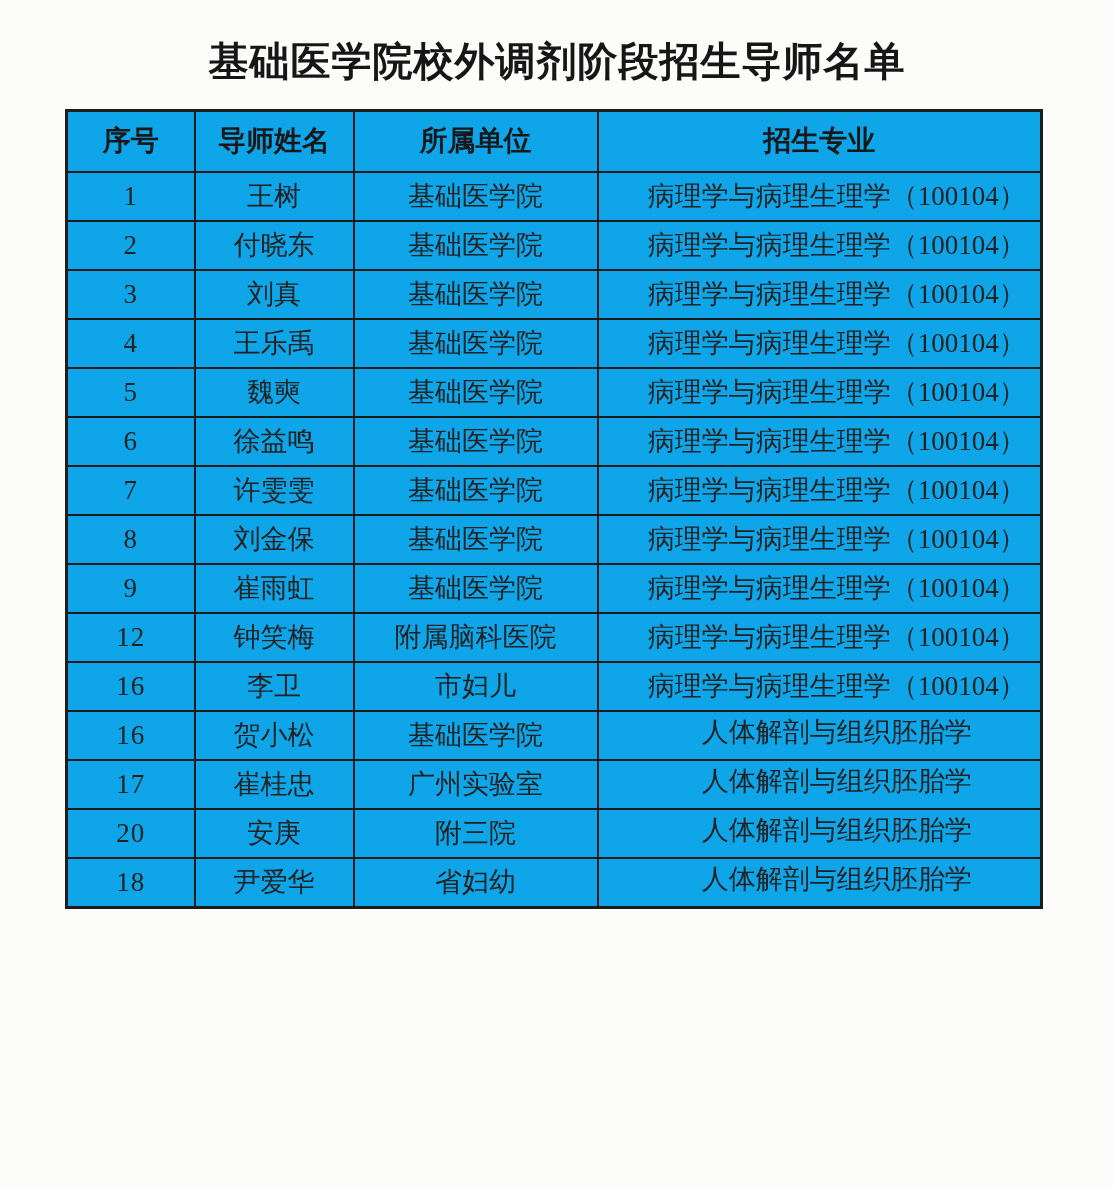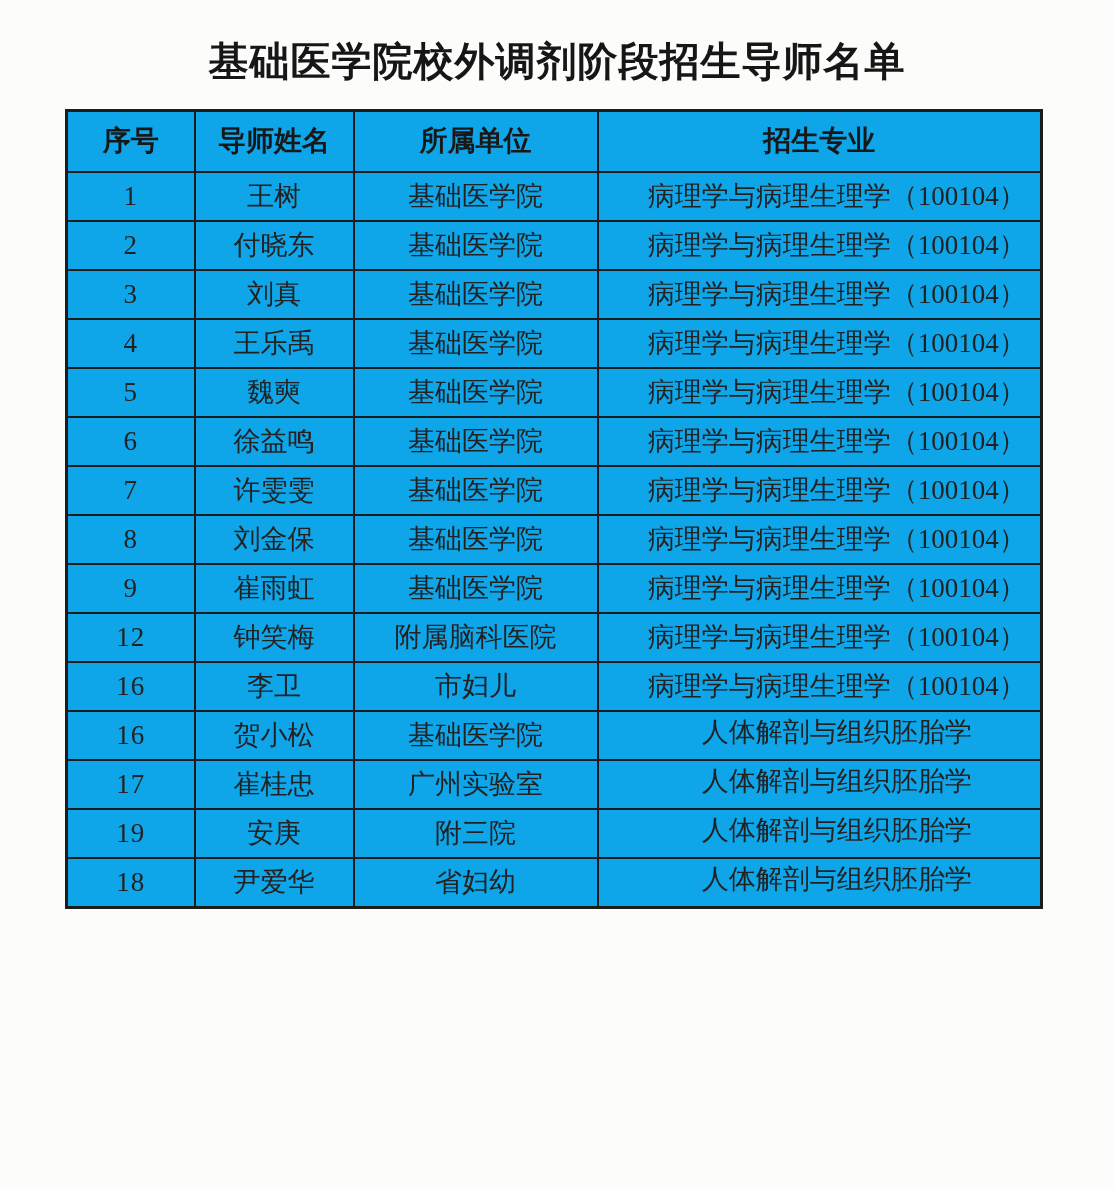--- a/index.html
+++ b/index.html
@@ -237,21 +237,21 @@
       <td class="c-name">崔桂忠</td>
       <td class="c-unit">广州实验室</td>
       <td class="c-major">
         <div class="major-wrap two-line">
           <div class="major-l1">人体解剖与组织胚胎学</div>
           <div class="major-l2">（100101）</div>
         </div>
       </td>
     </tr>
         <tr>
-      <td class="c-no">19</td>
+      <td class="c-no">20</td>
       <td class="c-name">安庚</td>
       <td class="c-unit">附三院</td>
       <td class="c-major">
         <div class="major-wrap two-line">
           <div class="major-l1">人体解剖与组织胚胎学</div>
           <div class="major-l2">（100101）</div>
         </div>
       </td>
     </tr>
         <tr>

